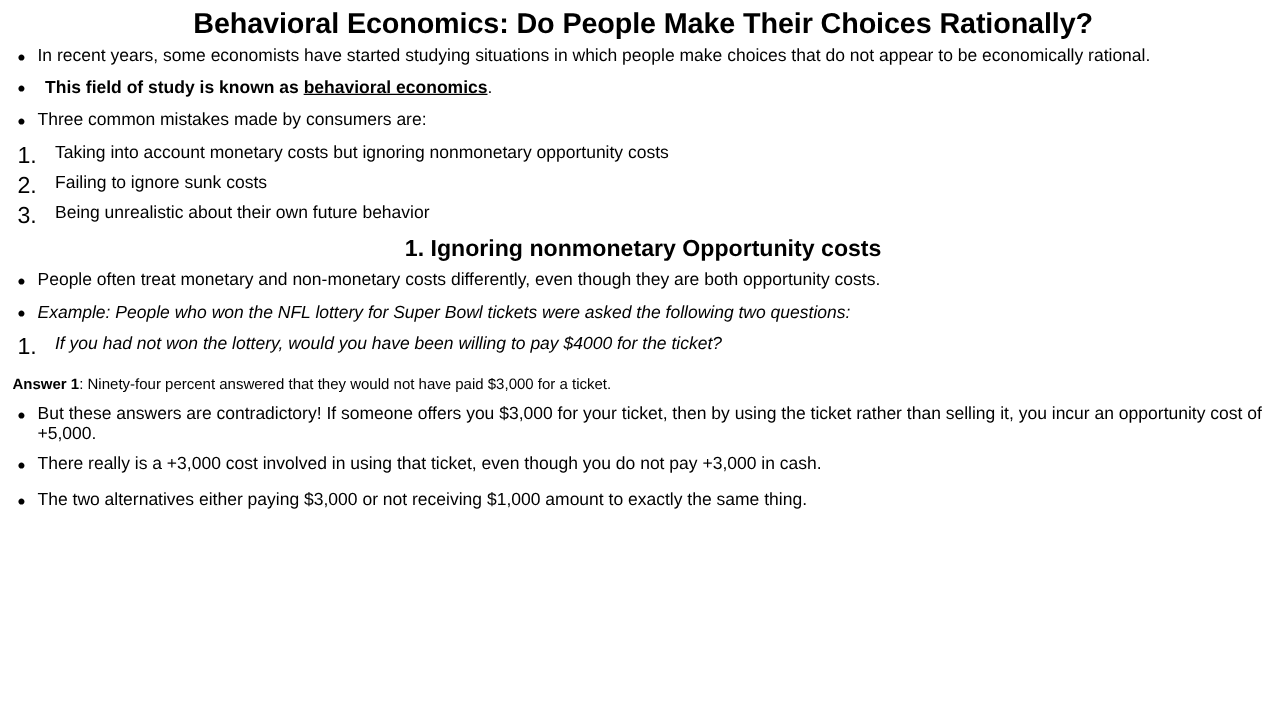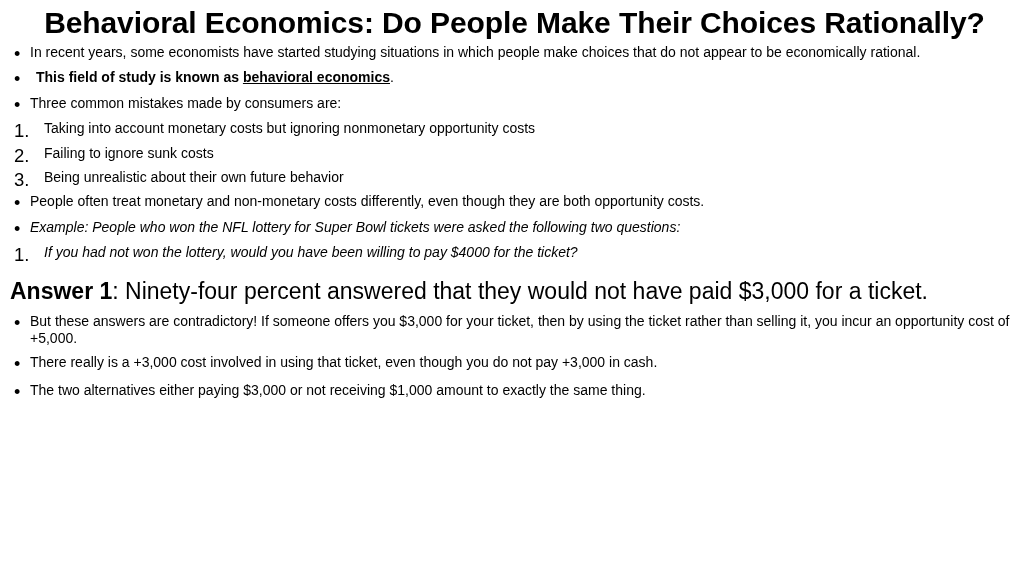--- a/index.html
+++ b/index.html
@@ -16,21 +16,21 @@
   }
   .slide {
     position: relative;
     width: 1029px;
     height: 565px;
     box-sizing: border-box;
     padding: 4px 10px 0 10px;
   }
   .slide-title {
     text-align: center;
-    font-size: 30px;
+    font-size: 23px;
     font-weight: bold;
     line-height: 1.12;
     margin: 2px 0 4px 0;
     letter-spacing: -0.1px;
   }
   .body {
     font-size: 18.5px;
     line-height: 1.18;
   }
   .row {
@@ -66,21 +66,21 @@
   .section-head {
     text-align: center;
     font-weight: bold;
     font-size: 18.5px;
     margin: 5px 0 5px 0;
   }
   .italic { font-style: italic; }
   .bold { font-weight: bold; }
   .uline { text-decoration: underline; font-weight: bold; }
   .plain-line {
-    font-size: 23px;
+    font-size: 12px;
     line-height: 1.2;
     margin: 12px 0 7px 0;
   }
   .answer-line { margin-bottom: 6px; }
   .q2-line { margin-bottom: 6px; }
   .wrap2 { margin-bottom: 6px; }
   .gap-top { margin-top: 7px; }
 </style>
 </head>
 <body>
@@ -116,20 +116,21 @@
     <div class="row tight">
       <span class="num-mark">2.</span>
       <span class="txt">Failing to ignore sunk costs</span>
     </div>
 
     <div class="row tight">
       <span class="num-mark">3.</span>
       <span class="txt">Being unrealistic about their own future behavior</span>
     </div>
 
+    <div class="section-head">1. Ignoring nonmonetary Opportunity costs</div>
 
     <div class="row">
       <span class="bullet-mark">•</span>
       <span class="txt">People often treat monetary and non-monetary costs differently, even though they are both opportunity costs.</span>
     </div>
 
     <div class="row">
       <span class="bullet-mark">•</span>
       <span class="txt italic">Example: People who won the NFL lottery for Super Bowl tickets were asked the following two questions:</span>
     </div>

